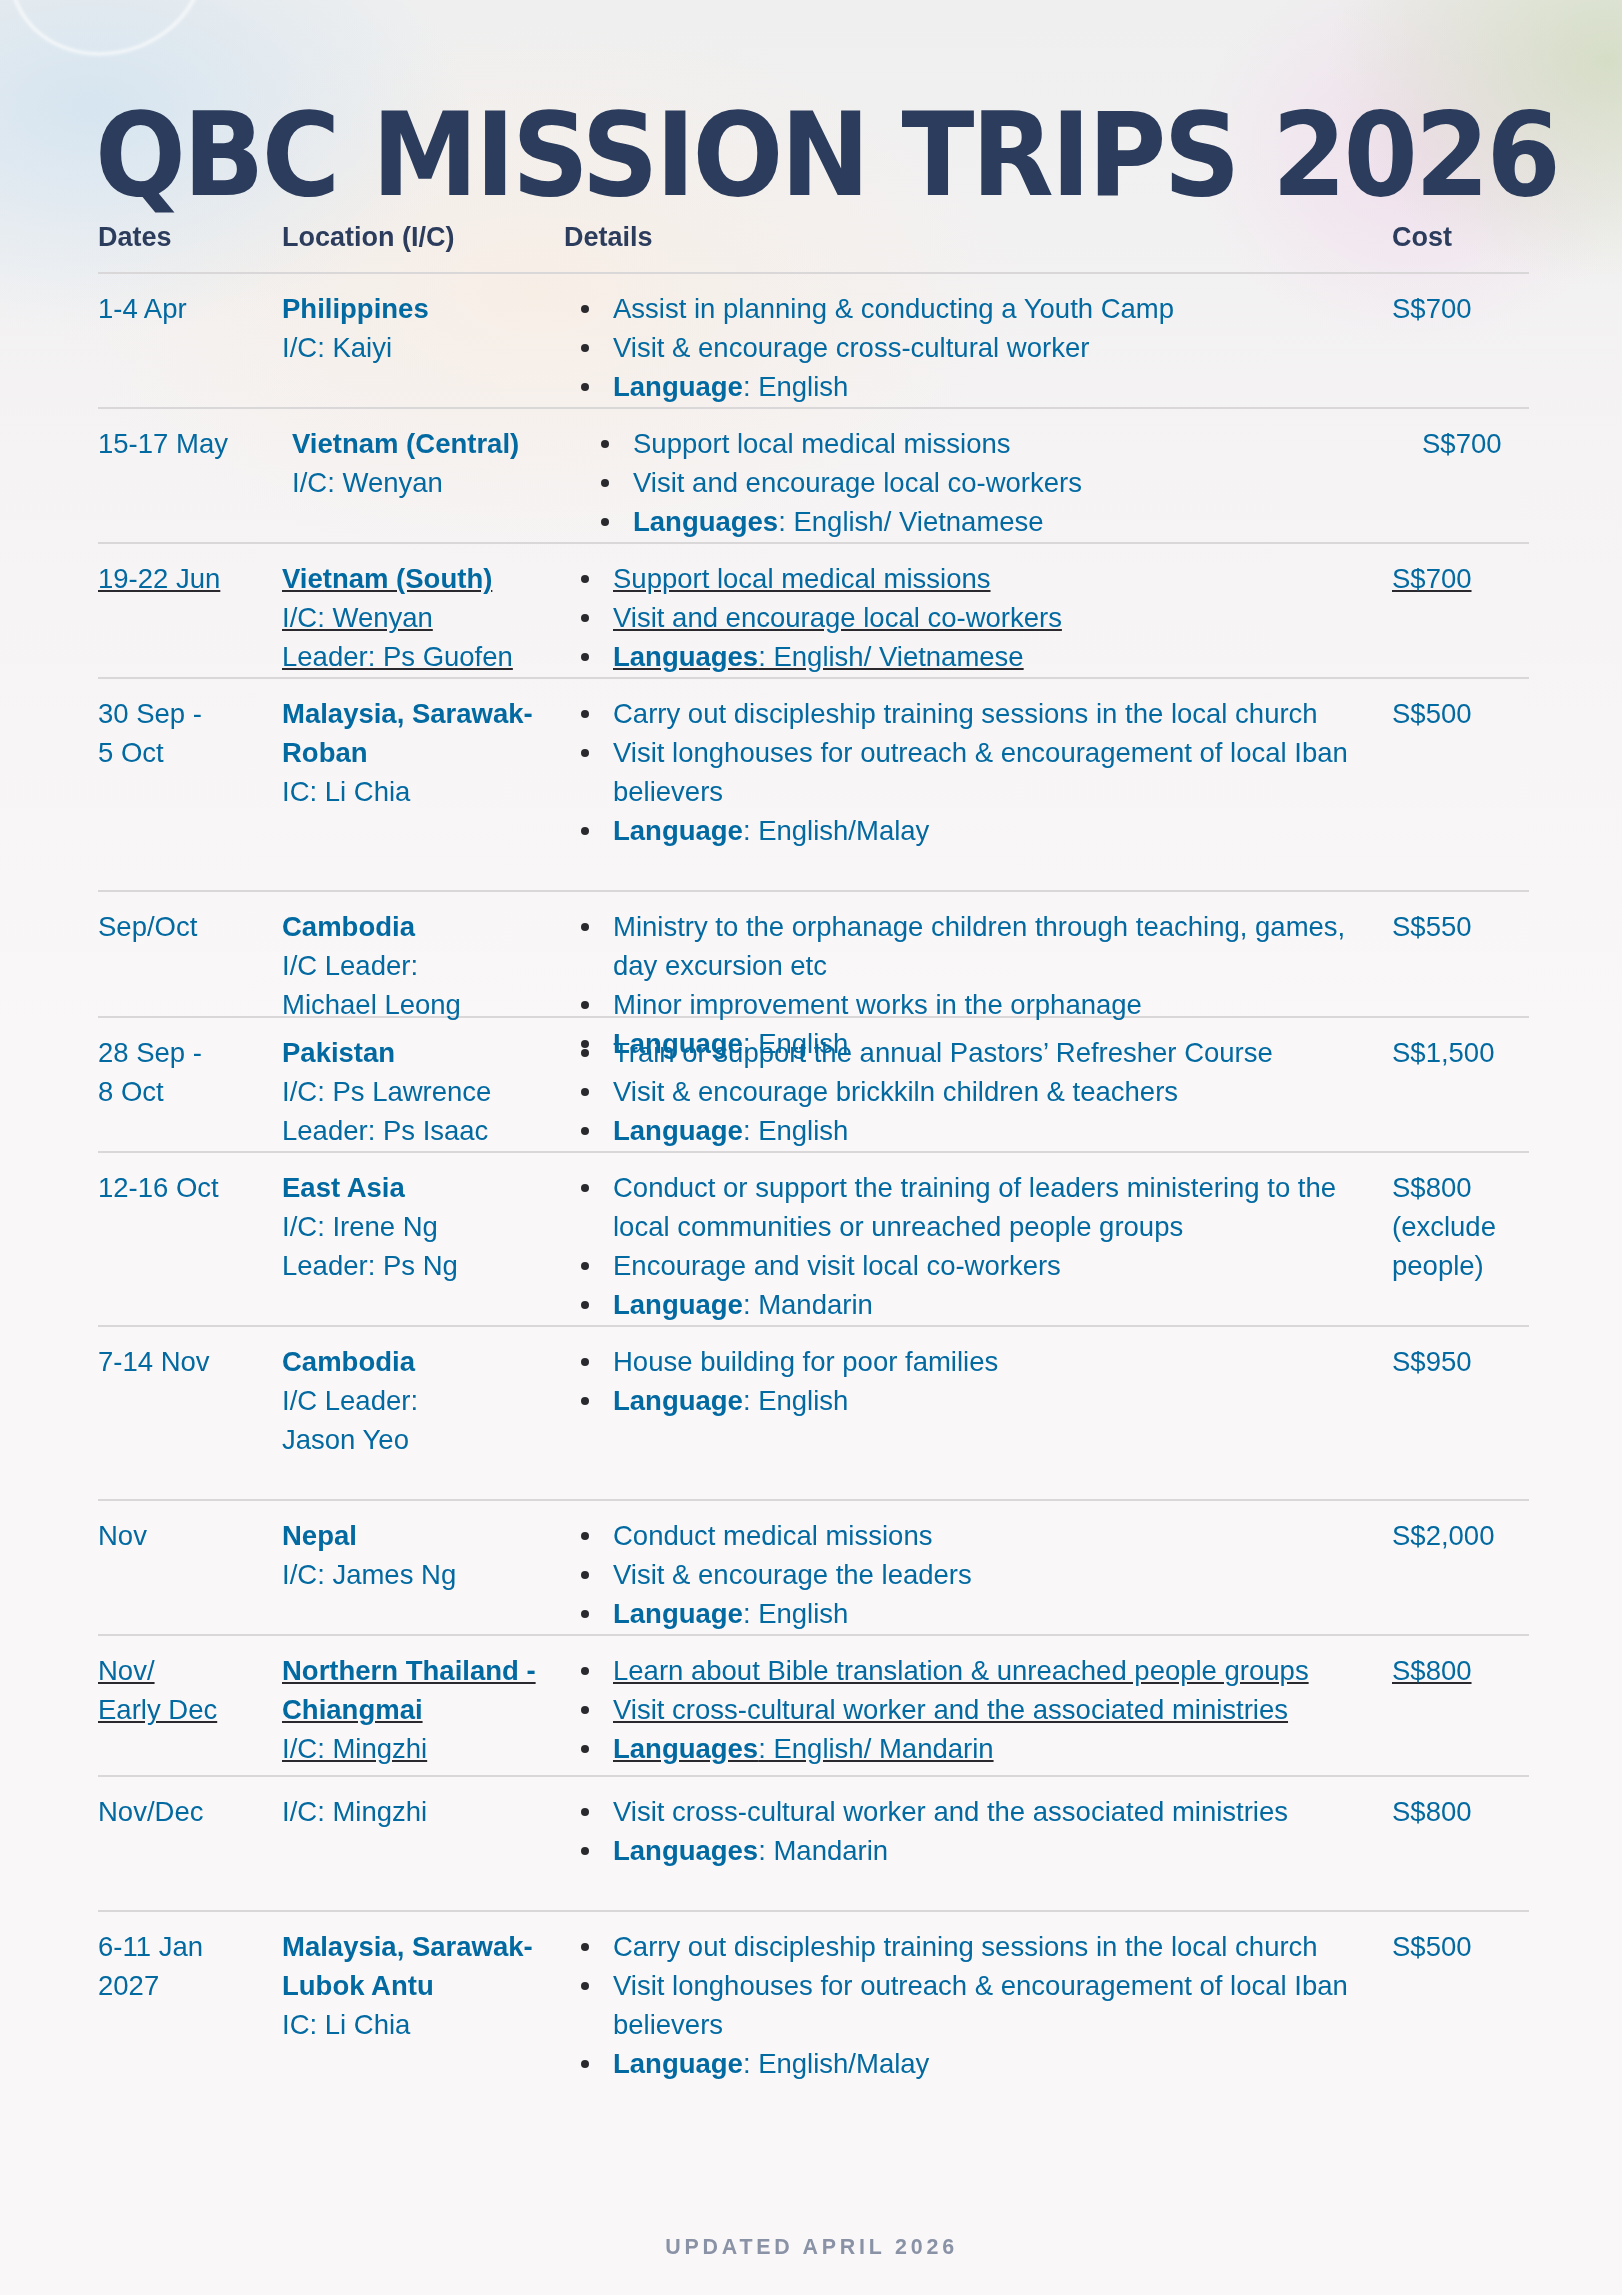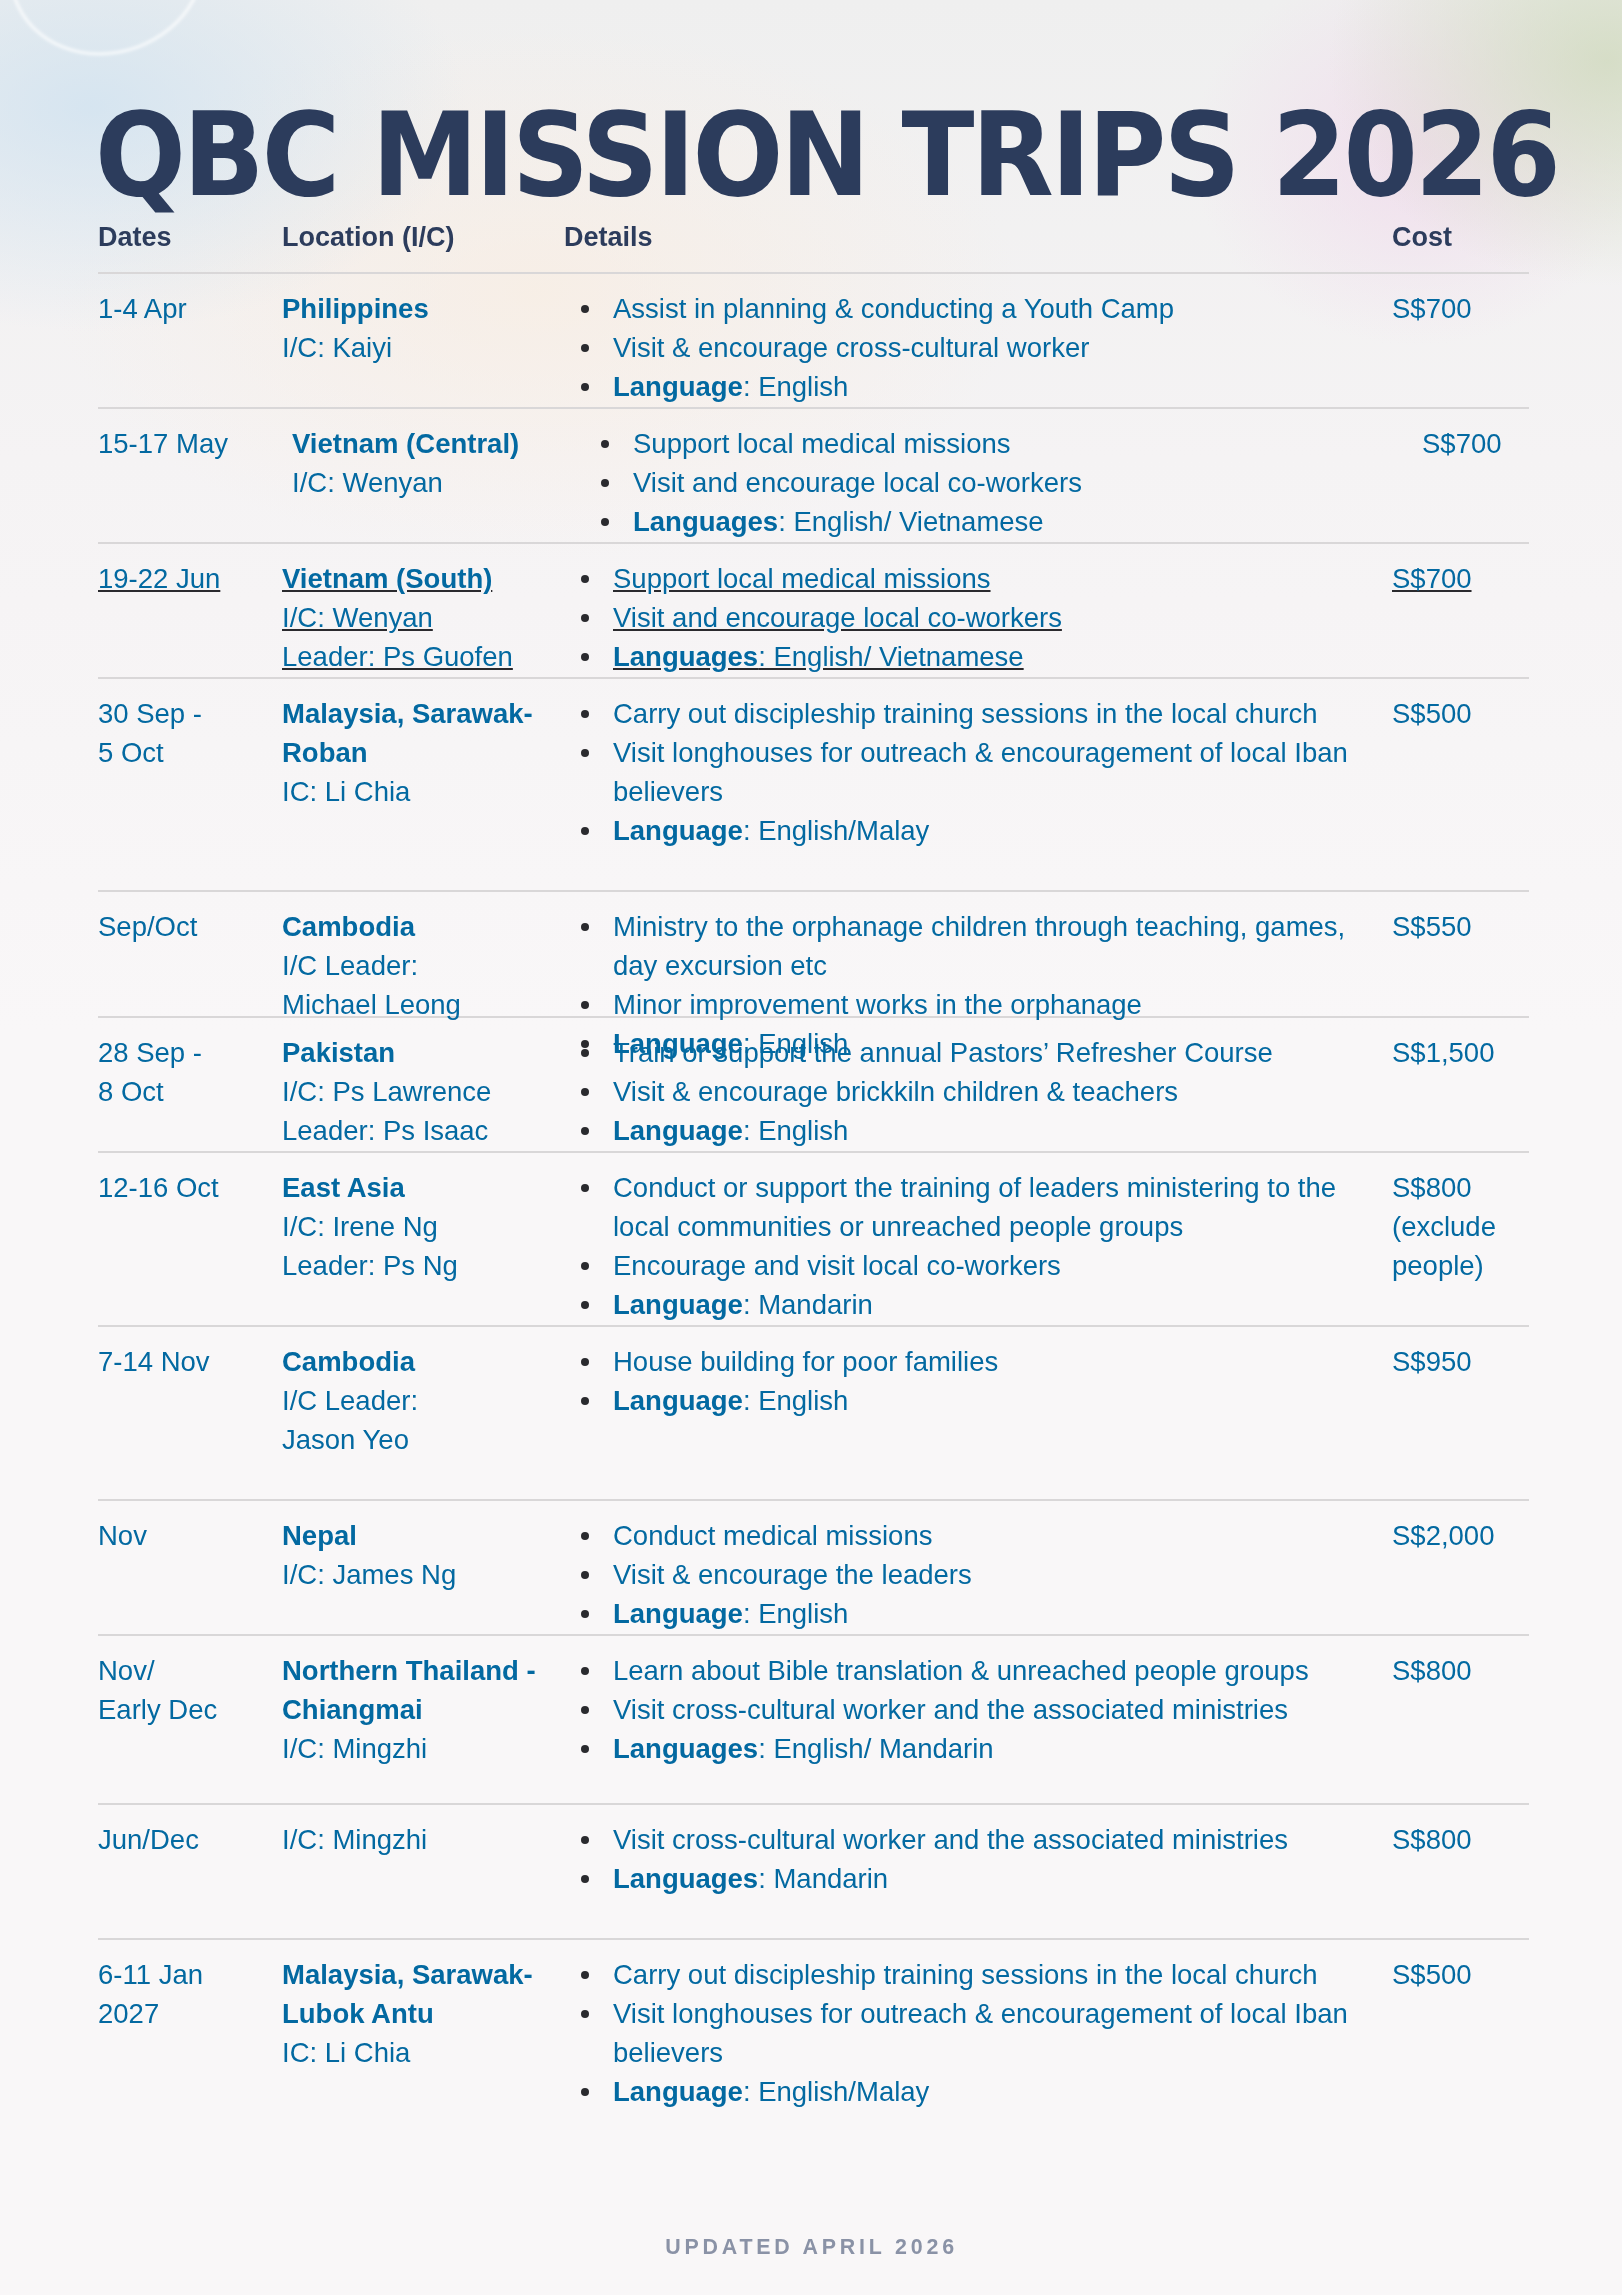--- a/index.html
+++ b/index.html
@@ -266,21 +266,21 @@
             <ul class="bullets">
               <li>Conduct medical missions</li>
               <li>Visit &amp; encourage the leaders</li>
               <li><span class="lang-label">Language</span><span>: English</span></li>
             </ul>
           </div>
           <div class="cell c-cost">
             <span class="cost-line">S$2,000</span>
           </div>
         </div>
-        <div class="row" style="height: 169px;">
+        <div class="row" style="height: 141px; text-decoration: underline;">
           <div class="cell c-date">
             <span class="loc-line">Nov/</span>
             <span class="loc-line">Early Dec</span>
           </div>
           <div class="cell c-loc">
             <span class="loc-name">Northern Thailand - Chiangmai</span>
             <span class="loc-line">I/C: Mingzhi</span>
           </div>
           <div class="cell c-det">
             <ul class="bullets">
@@ -288,21 +288,21 @@
               <li>Visit cross-cultural worker and the associated ministries</li>
               <li><span class="lang-label">Languages</span><span>: English/ Mandarin</span></li>
             </ul>
           </div>
           <div class="cell c-cost">
             <span class="cost-line">S$800</span>
           </div>
         </div>
         <div class="row" style="height: 135px;">
           <div class="cell c-date">
-            <span class="loc-line">Jun/Dec</span>
+            <span class="loc-line">Nov/Dec</span>
           </div>
           <div class="cell c-loc">
             <span class="loc-line">I/C: Mingzhi</span>
           </div>
           <div class="cell c-det">
             <ul class="bullets">
               <li>Visit cross-cultural worker and the associated ministries</li>
               <li><span class="lang-label">Languages</span><span>: Mandarin</span></li>
             </ul>
           </div>

